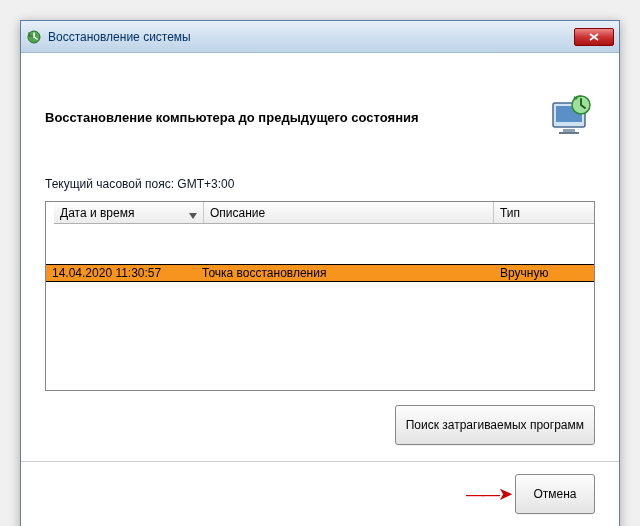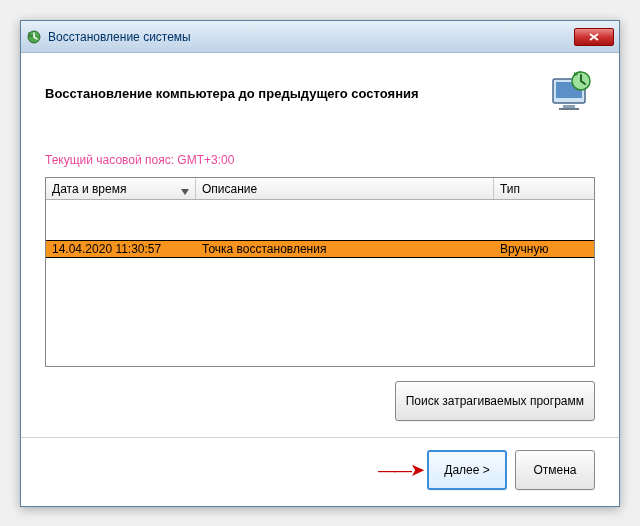--- a/index.html
+++ b/index.html
@@ -45,48 +45,50 @@
     align-items: center;
     justify-content: center;
     color: #fff;
     font-weight: bold;
   }
   .close-btn svg { display:block; }
   .header-row {
     display: flex;
     align-items: center;
     padding: 16px 24px 8px 24px;
+    margin-top: 24px;
   }
   .header-row .heading {
     flex: 1;
     font-weight: bold;
     color: #000;
     font-size: 13px;
   }
   .header-row .big-icon {
     width: 48px; height: 48px;
   }
   .content {
     padding: 10px 24px 16px 24px;
   }
   .tz {
     margin: 18px 0 10px 0;
-    color: #ec4899;
+    color: #0f172a;
   }
   .grid {
     border: 1px solid #888;
     background: #fff;
     height: 190px;
     overflow: hidden;
   }
   .ghead {
     display: flex;
     background: linear-gradient(to bottom, #fdfdfd, #ececec);
     border-bottom: 1px solid #b0b0b0;
     height: 22px;
+    margin-left: 8px;
   }
   .gcol {
     padding: 3px 6px;
     border-right: 1px solid #c8c8c8;
     font-size: 12px;
     display: flex;
     align-items: center;
     position: relative;
   }
   .gcol:last-child { border-right: none; }
@@ -218,17 +220,16 @@
       </div>
     </div>
 
     <div class="btn-row-right">
       <div class="btn">Поиск затрагиваемых программ</div>
     </div>
   </div>
 
   <div class="footer">
     <span class="arrow-hint">——➤</span>
-    <div class="btn highlight">Далее &gt;</div>
     <div class="btn">Отмена</div>
   </div>
 
 </div>
 
 </body></html>

